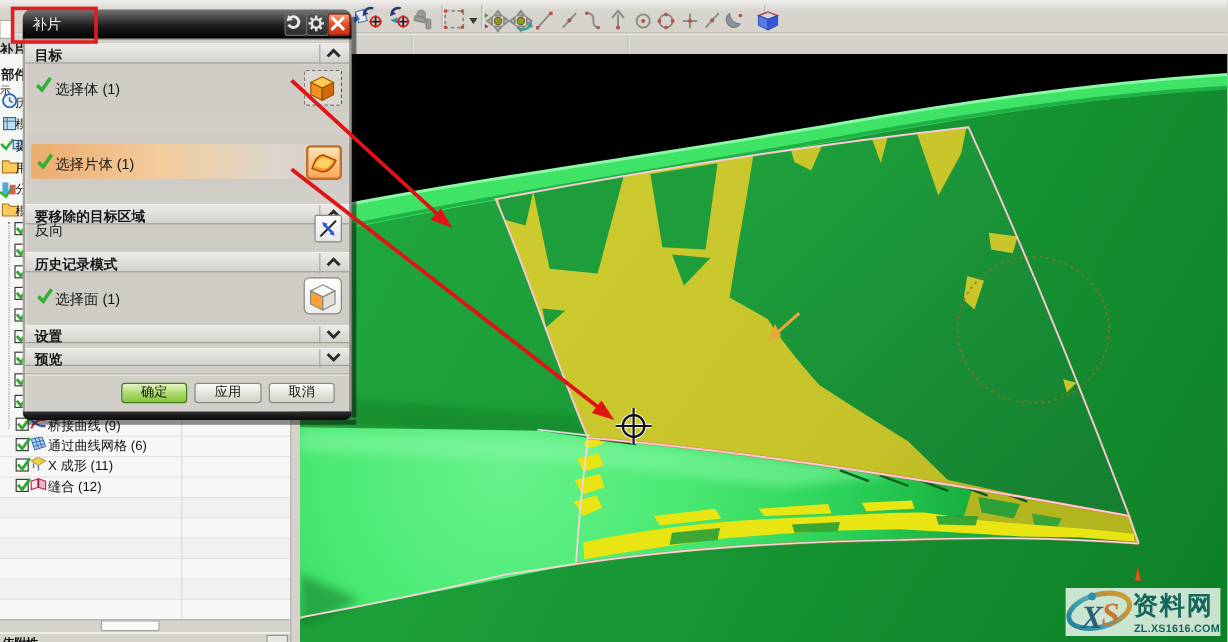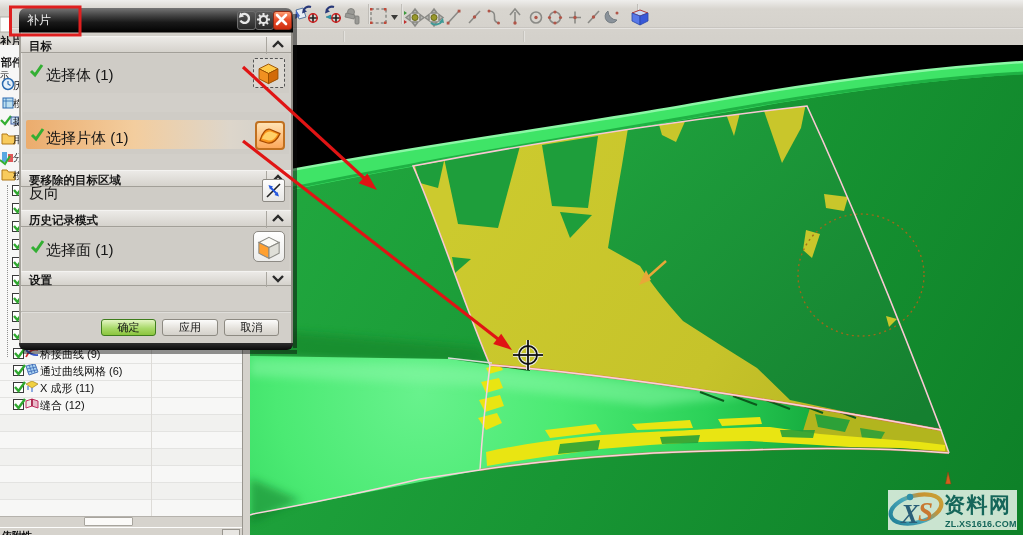--- a/index.html
+++ b/index.html
@@ -21,21 +21,21 @@
 #dtitle{position:absolute;left:0;top:0;width:274px;height:24px;background:linear-gradient(#757575,#3d3d3d 35%,#191919 60%,#020202);border-radius:7px 7px 0 0;box-shadow:0 1px 0 rgba(0,0,0,.5);}
 #dtitle .cap{position:absolute;left:8px;top:4px;color:#efefef;font-size:12px;}
 .tbtn{position:absolute;top:3px;width:17px;height:17px;border-radius:3px;border:1px solid #6e6e6e;background:linear-gradient(#575757,#2a2a2a);}
 #closeb{background:linear-gradient(#ff9e72,#e9502c 45%,#cf2e10);border:1px solid #8e2814;}
 #dbody{position:absolute;left:0;top:24px;width:274px;height:311px;background:#d2cfc9;border-left:2px solid #a5a29b;border-right:2px solid #8f8c85;box-shadow:inset 1px 0 0 #e8e6e2;box-sizing:border-box;}
 #dstrip{position:absolute;left:0;top:335px;width:274px;height:7px;background:linear-gradient(#2e2e2e,#0a0a0a);border-radius:0 0 6px 6px;}
 .sech{position:absolute;left:2px;width:270px;height:17px;background:linear-gradient(#eceae7,#d5d2cc);border-top:1px solid #f4f3f1;border-bottom:1px solid #a29f98;box-sizing:border-box;}
 .sech .t{position:absolute;left:8px;top:2px;font-size:11.5px;font-weight:bold;color:#161616;}
 .chev{position:absolute;left:248px;top:1px;width:18px;height:13px;}
 .csep{position:absolute;left:245px;top:0px;width:1px;height:17px;background:#aaa7a0;}
-.dtext{position:absolute;font-size:15px;color:#161616;white-space:nowrap;}
+.dtext{position:absolute;font-size:12px;color:#161616;white-space:nowrap;}
 .ibtn{position:absolute;box-sizing:border-box;}
 .dbtn{position:absolute;height:17px;box-sizing:border-box;border:1px solid #8d8a82;border-radius:3px;background:linear-gradient(#fcfcfb,#e2dfd9 60%,#d4d1cb);font-size:11px;color:#111;text-align:center;line-height:15px;}
 #okbtn{border:1px solid #3f7d1d;background:linear-gradient(#e4f5c3,#a8d969 55%,#8cc53e);font-weight:normal;}
 #anno{left:0;top:0;width:1023px;height:535px;z-index:60;pointer-events:none;}
 #scene{left:250px;top:45px;z-index:1;}
 </style></head>
 <body>
 
 <div id="tb" class="abs">
  <div class="r1line"></div>
@@ -483,20 +483,27 @@
         </g>
       </svg>
  </div>
  <div class="sech" style="top:263px;height:15px">
       <span class="t" style="top:1px">设置</span>
       <span class="csep" style="height:15px"></span>
       <svg class="chev" viewBox="0 0 18 13" style="top:0">
         <path d="M4,4 L9,9 L14,4" fill="none" stroke="#2a2a2a" stroke-width="2.4"></path>
       </svg>
     </div>
+ <div class="sech" style="top:282px;height:15px">
+      <span class="t" style="top:1px">预览</span>
+      <span class="csep" style="height:15px"></span>
+      <svg class="chev" viewBox="0 0 18 13" style="top:0">
+        <path d="M4,4 L9,9 L14,4" fill="none" stroke="#2a2a2a" stroke-width="2.4"></path>
+      </svg>
+    </div>
  <div class="abs" style="left:2px;top:303px;width:270px;height:2px;background:linear-gradient(#a8a59e,#f2f1ee);"></div>
  <div class="dbtn" id="okbtn" style="left:82px;top:311px;width:55px;">确定</div>
  <div class="dbtn" style="left:143px;top:311px;width:56px;">应用</div>
  <div class="dbtn" style="left:205px;top:311px;width:55px;">取消</div>
  <div id="dstrip"></div>
  <div class="abs" style="left:274px;top:6px;width:4px;height:334px;background:rgba(10,10,10,0.5);"></div>
  <div class="abs" style="left:4px;top:342px;width:274px;height:4px;background:rgba(10,10,10,0.45);"></div>
 </div>
 <svg id="anno" class="abs" width="1023" height="535" viewBox="0 0 1023 535">
  <rect x="10.5" y="7" width="69.5" height="28" fill="none" stroke="#DF1F1F" stroke-width="3"></rect>

